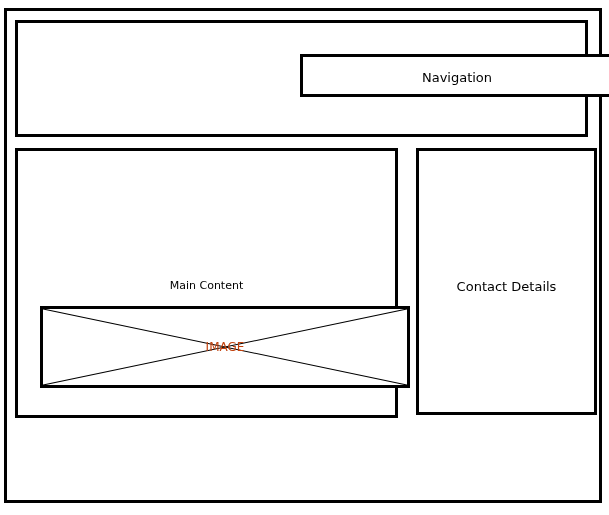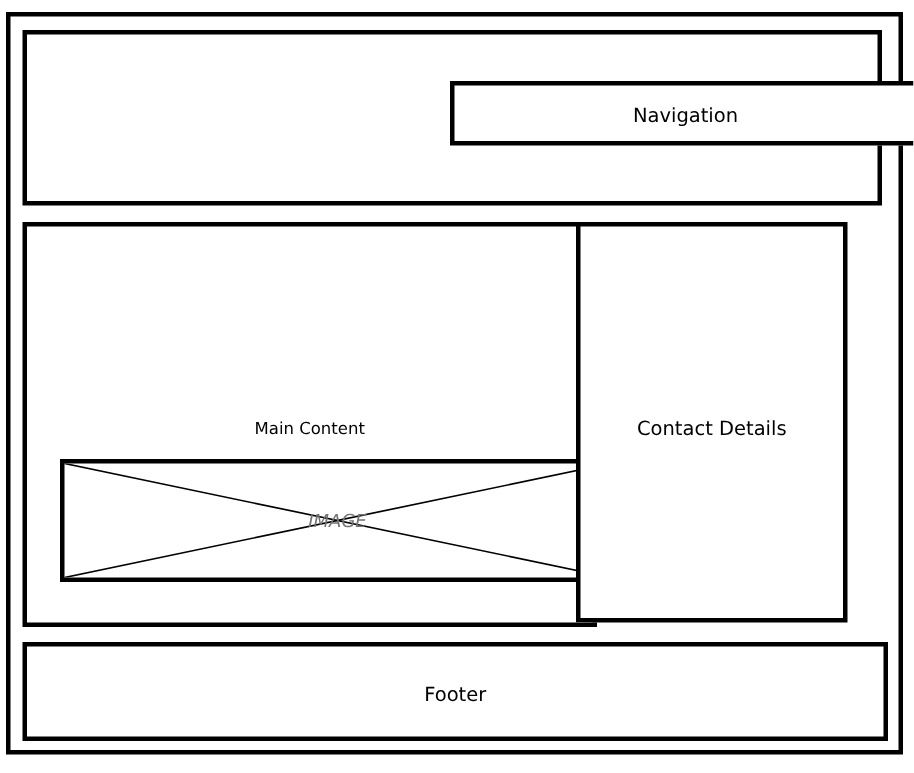--- a/index.html
+++ b/index.html
@@ -48,21 +48,21 @@
     width: 383px;
     height: 270px;
   }
   #main-image-box {
     left: 22px;
     top: 155px;
     width: 370px;
     height: 82px;
   }
   #sidebar-panel {
-    left: 384px;
+    left: 416px;
     top: 148px;
     width: 181px;
     height: 267px;
   }
   #footer-panel {
     left: 15px;
     top: 428px;
     width: 577px;
     height: 66px;
   }
@@ -104,23 +104,22 @@
   }
   .image-label {
     position: absolute;
     left: 0;
     right: 0;
     top: 50%;
     transform: translateY(-50%);
     text-align: center;
     font-size: 12px;
     line-height: 1;
-    color: #737373;
+    color: #c2410c;
     white-space: nowrap;
-    font-style: italic;
   }
 </style>
 </head>
 <body>
 
 <div id="wireframe">
 
   <div class="box" id="outer-frame"></div>
 
   <div class="box" id="header-panel">
@@ -138,17 +137,14 @@
       <div class="image-label">IMAGE</div>
     </div>
     <div class="box-label" id="main-content-label">Main Content</div>
   </div>
 
   <div class="box" id="sidebar-panel">
 
     <div class="box-label" id="contact-details-label">Contact Details</div>
   </div>
 
-  <div class="box" id="footer-panel">
-    <div class="box-label" id="footer-label">Footer</div>
-  </div>
 
 </div>
 
 </body></html>

